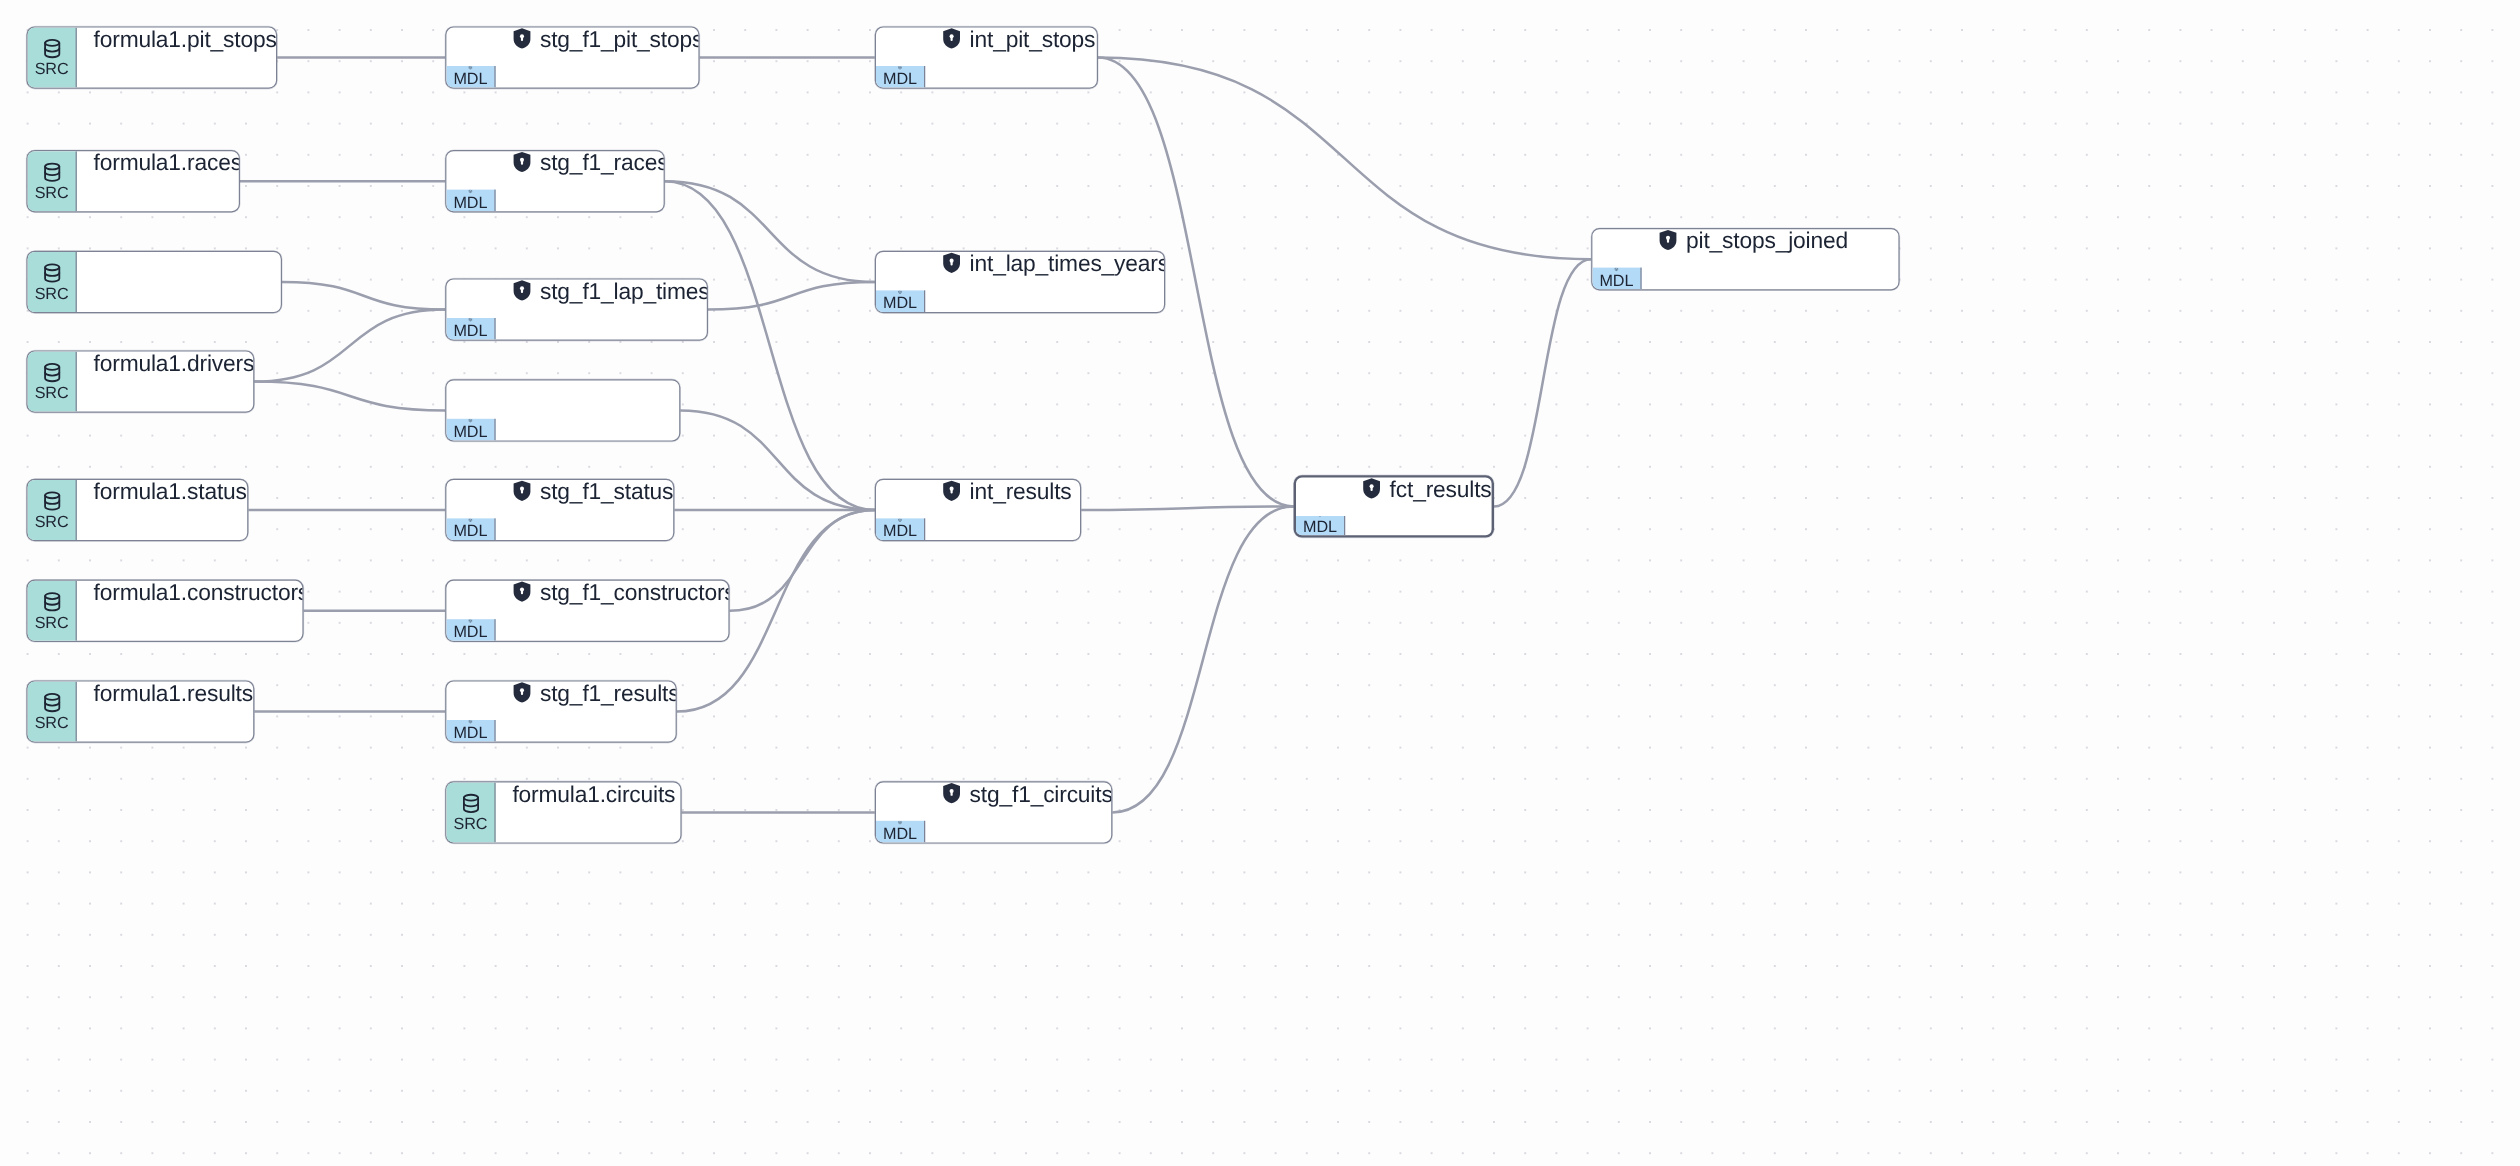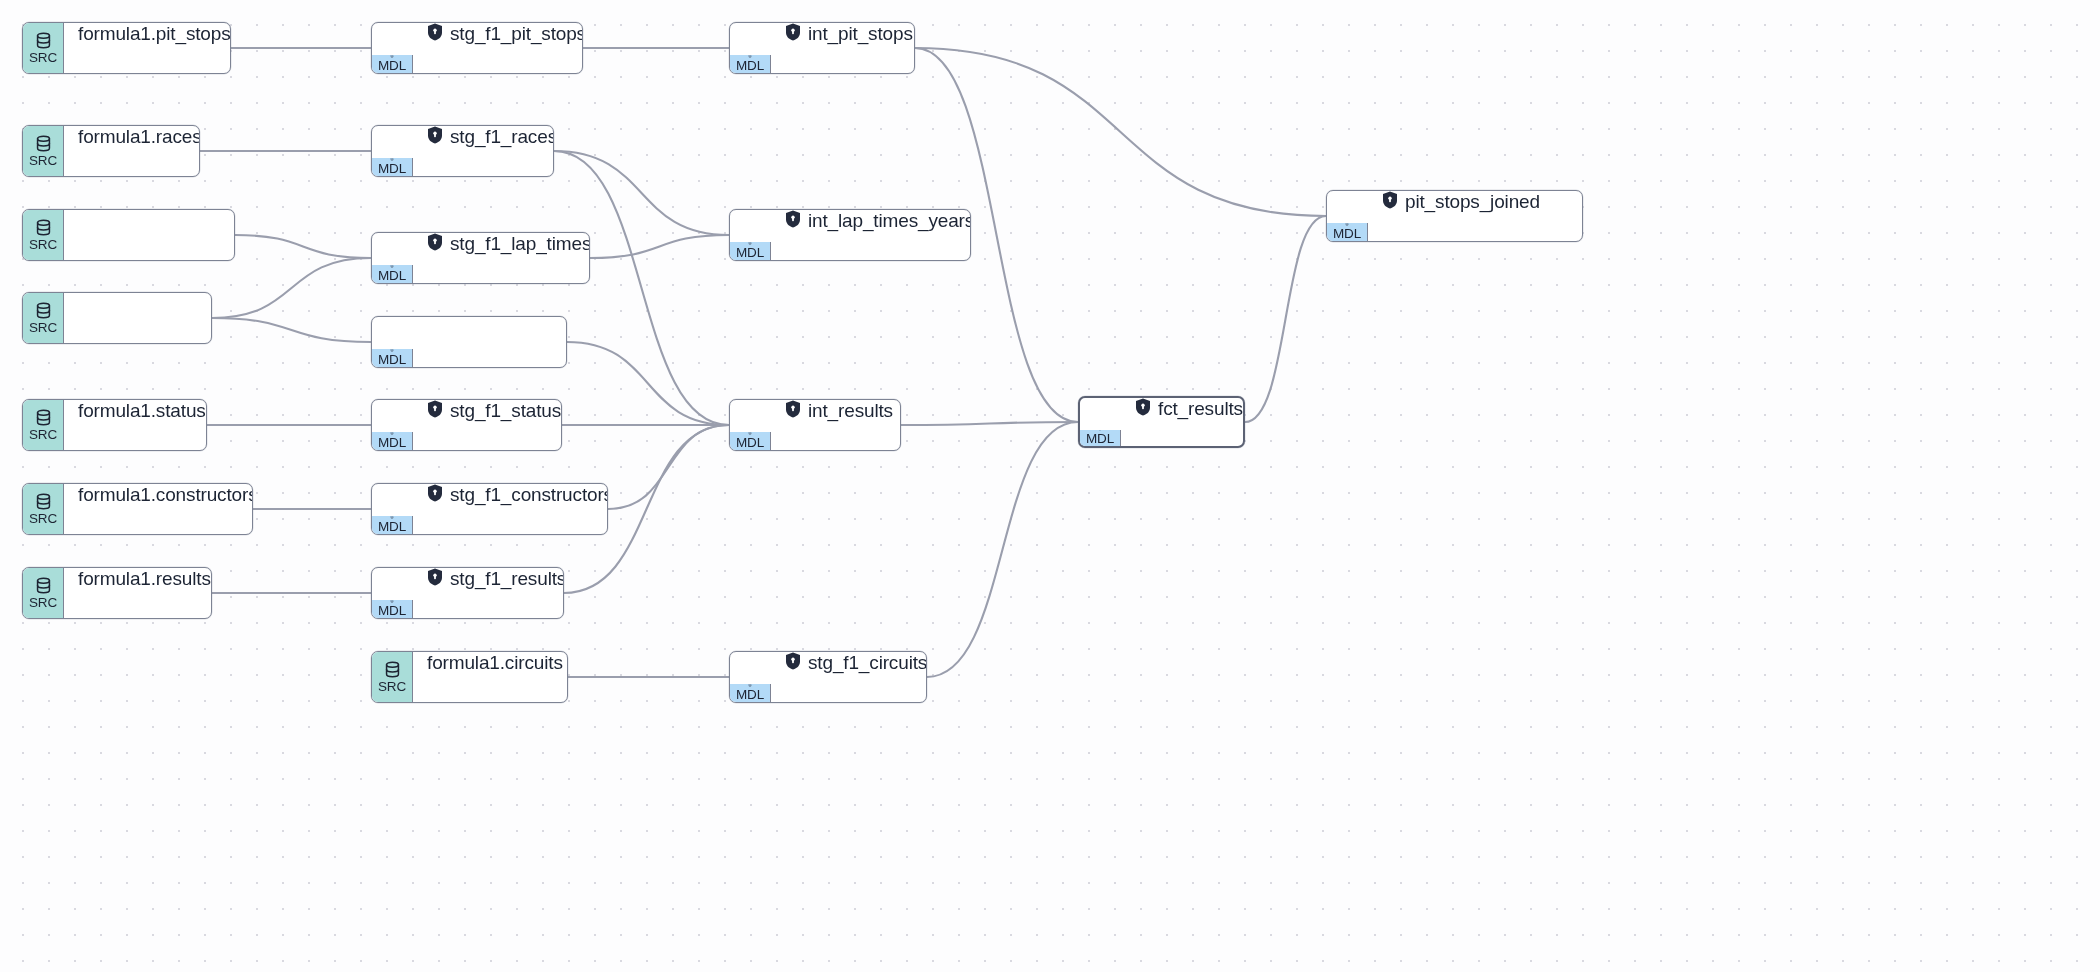--- a/index.html
+++ b/index.html
@@ -147,20 +147,23 @@
       </div>
       <div class="node" style="left: 22px; top: 292px; width: 190px;">
         <div class="badge src">
           <svg width="19" height="19" viewBox="0 0 24 24" fill="none" stroke="#1d2433" stroke-width="1.9" stroke-linecap="round" stroke-linejoin="round">
             <ellipse cx="12" cy="6" rx="7.5" ry="3.1"></ellipse>
             <path d="M4.5 6v12c0 1.7 3.4 3.1 7.5 3.1s7.5-1.4 7.5-3.1V6"></path>
             <path d="M4.5 12c0 1.7 3.4 3.1 7.5 3.1s7.5-1.4 7.5-3.1"></path>
           </svg>
           <div class="badge-label">SRC</div>
         </div>
+        <div class="body">
+          <span class="label">formula1.drivers</span>
+        </div>
       </div>
       <div class="node" style="left: 22px; top: 399px; width: 185px;">
         <div class="badge src">
           <svg width="19" height="19" viewBox="0 0 24 24" fill="none" stroke="#1d2433" stroke-width="1.9" stroke-linecap="round" stroke-linejoin="round">
             <ellipse cx="12" cy="6" rx="7.5" ry="3.1"></ellipse>
             <path d="M4.5 6v12c0 1.7 3.4 3.1 7.5 3.1s7.5-1.4 7.5-3.1V6"></path>
             <path d="M4.5 12c0 1.7 3.4 3.1 7.5 3.1s7.5-1.4 7.5-3.1"></path>
           </svg>
           <div class="badge-label">SRC</div>
         </div>

